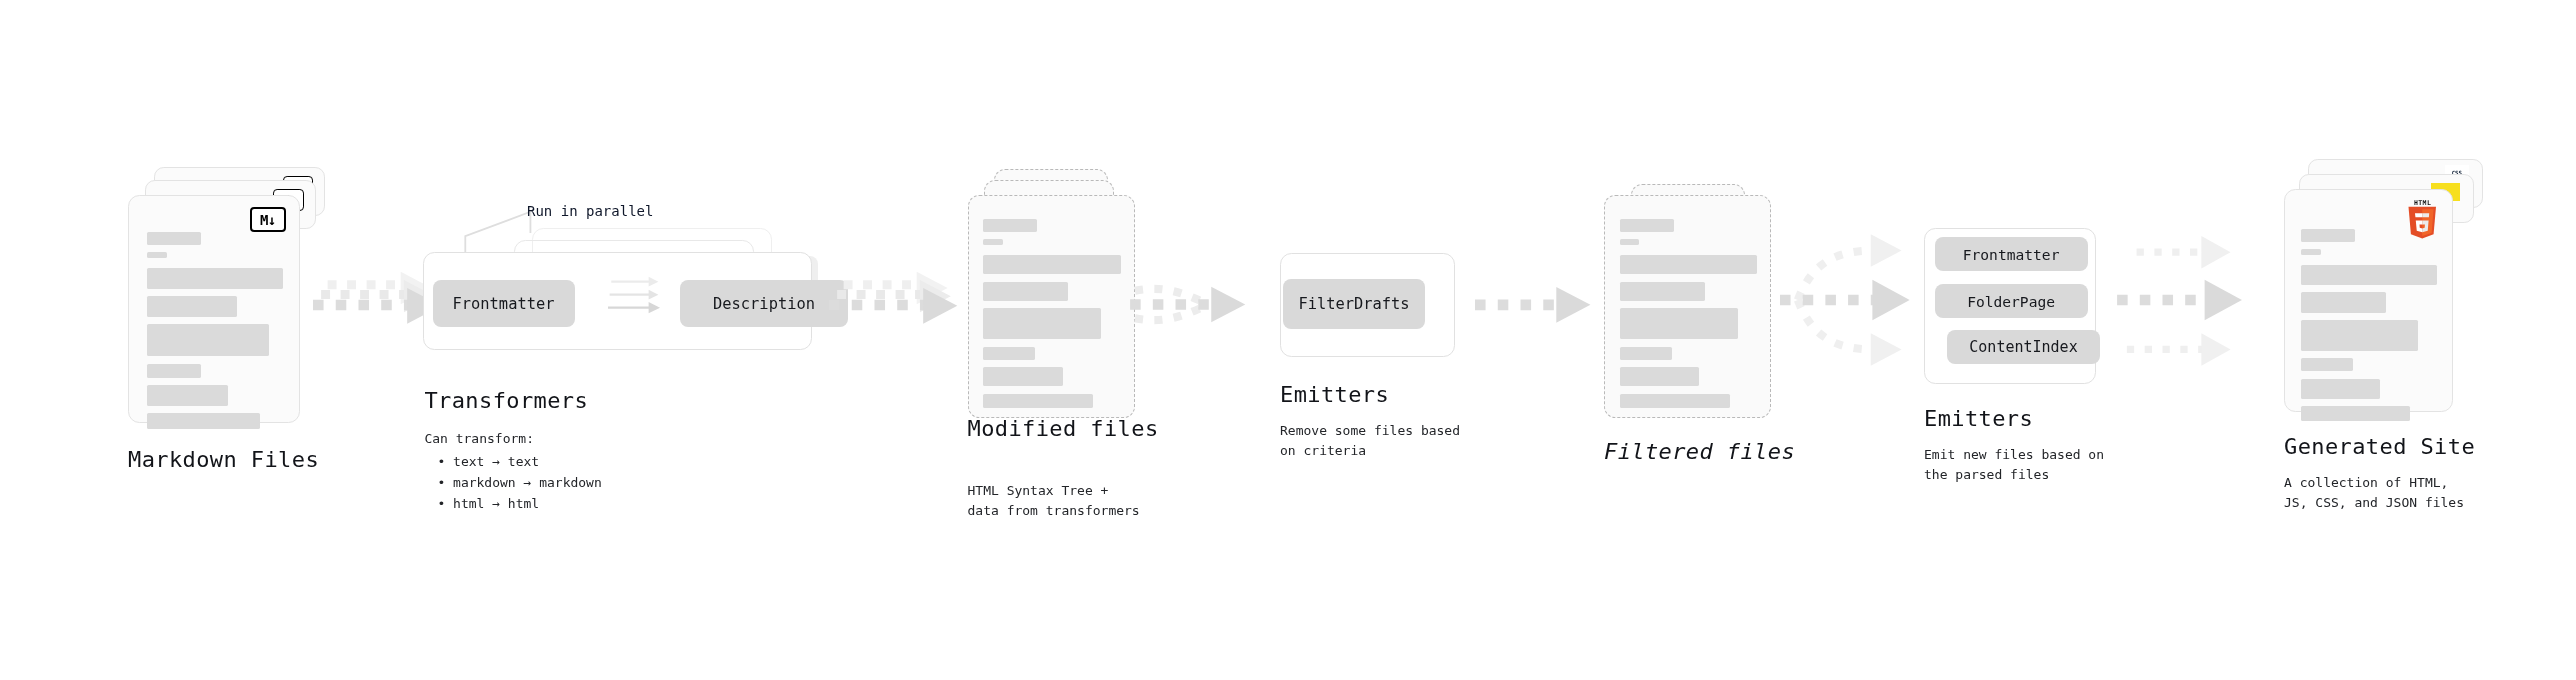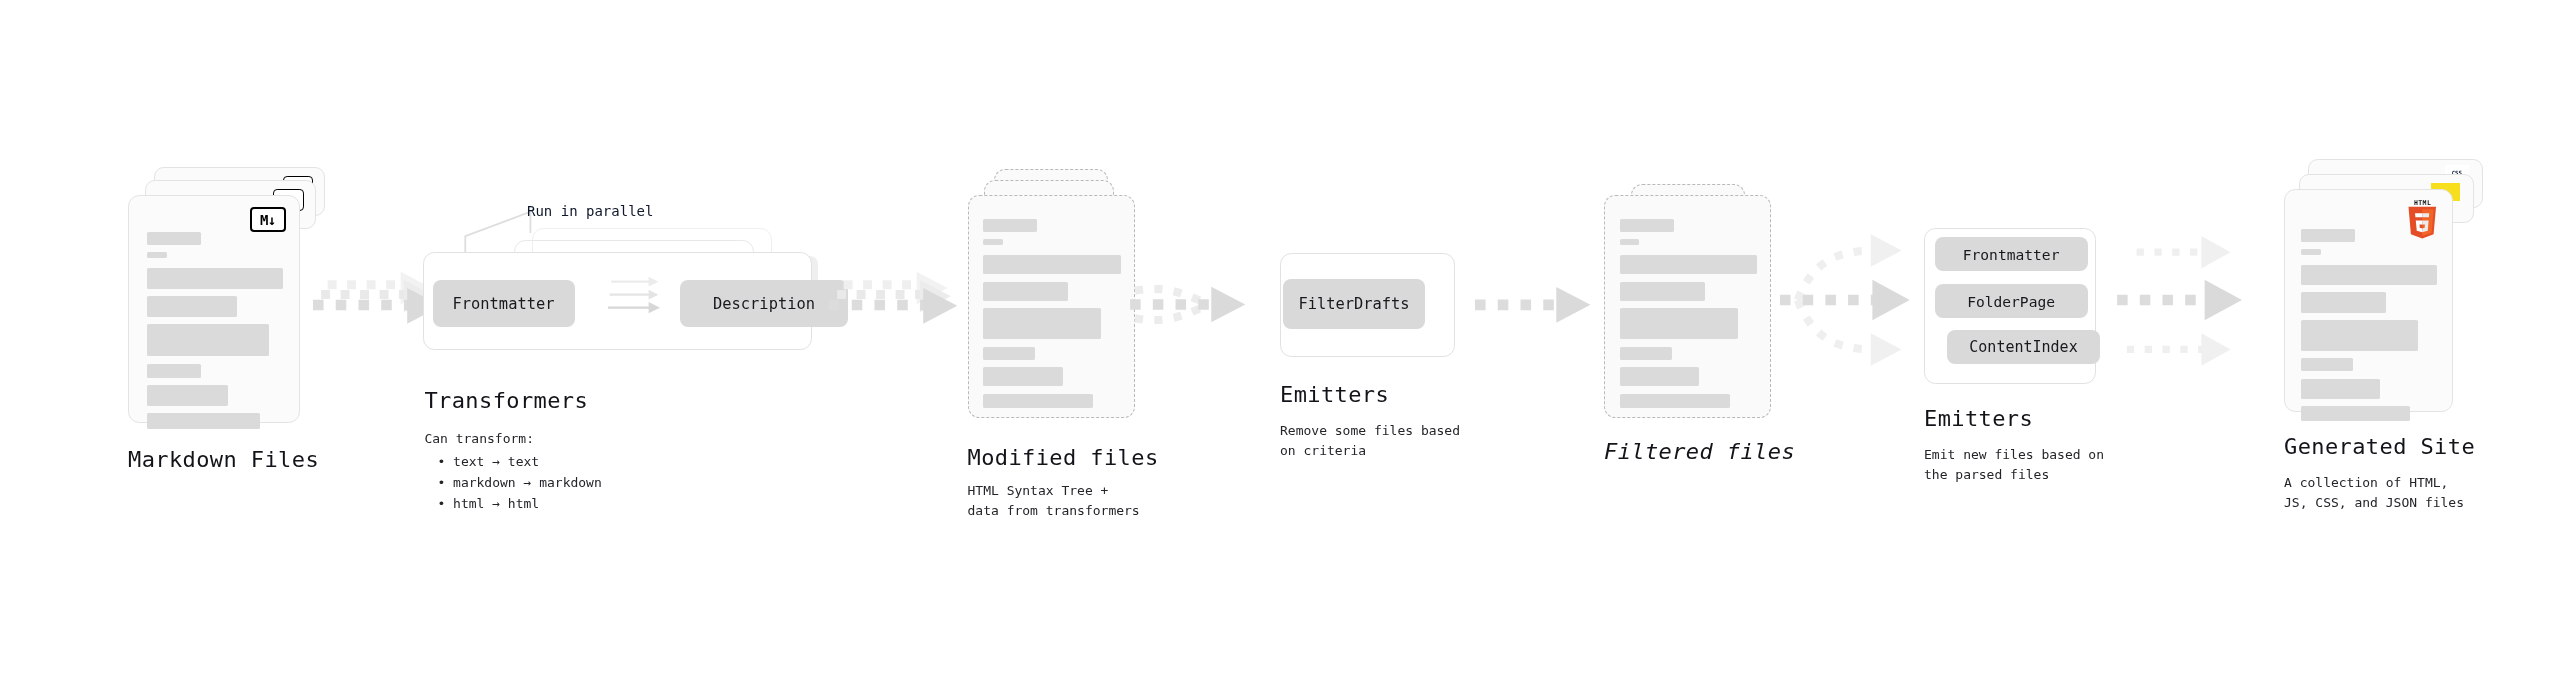--- a/index.html
+++ b/index.html
@@ -289,21 +289,21 @@
         <div class="bar" style="width:19.5px;height:5.7px;margin-bottom:9.8px;"></div>
         <div class="bar" style="width:100%;height:19.5px;"></div>
         <div class="bar" style="width:62%;height:19.5px;"></div>
         <div class="bar" style="width:86%;height:31px;"></div>
         <div class="bar" style="width:38%;height:13px;"></div>
         <div class="bar" style="width:58%;height:19.5px;"></div>
         <div class="bar" style="width:80%;height:14.6px;"></div>
       </div>
     </div>
 
-    <div class="heading" style="left:32.5px;top:445px;">Modified files</div>
+    <div class="heading" style="left:32.5px;top:416px;">Modified files</div>
     <div class="sub" style="left:32.5px;top:481px;">HTML Syntax Tree +
 data from transformers</div>
   </div>
 
   <div class="arrowwrap" style="left:1130px;top:268px;">
     <svg width="130" height="73" viewBox="0 0 160 90">
       <path d="M6 28 C 38 22, 62 28, 96 45" stroke="#ececec" stroke-width="10" stroke-dasharray="10 14" fill="none" stroke-linecap="butt"></path>
       <path d="M6 62 C 38 68, 62 62, 96 45" stroke="#ececec" stroke-width="10" stroke-dasharray="10 14" fill="none" stroke-linecap="butt"></path>
       <line x1="0" y1="45" x2="104" y2="45" stroke="#dcdcdc" stroke-width="13" stroke-dasharray="13 15" fill="none"></line>
       <polygon points="100,23 142,45 100,67" fill="#dadada"></polygon>

